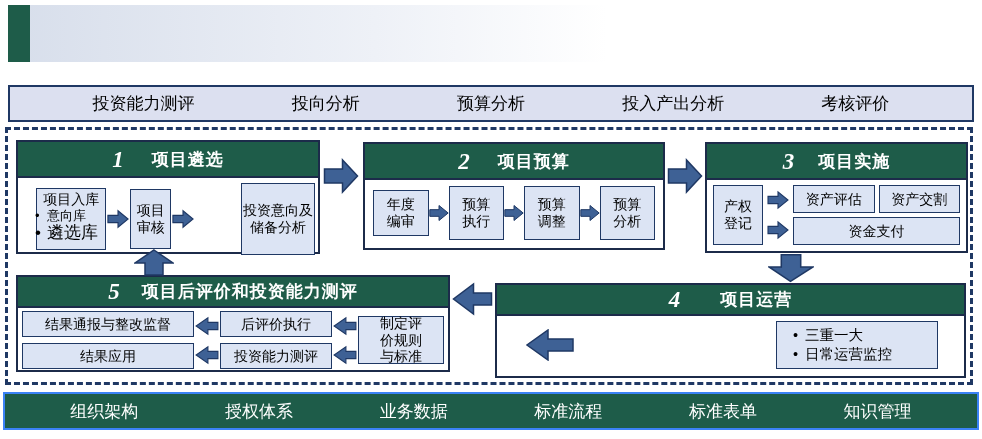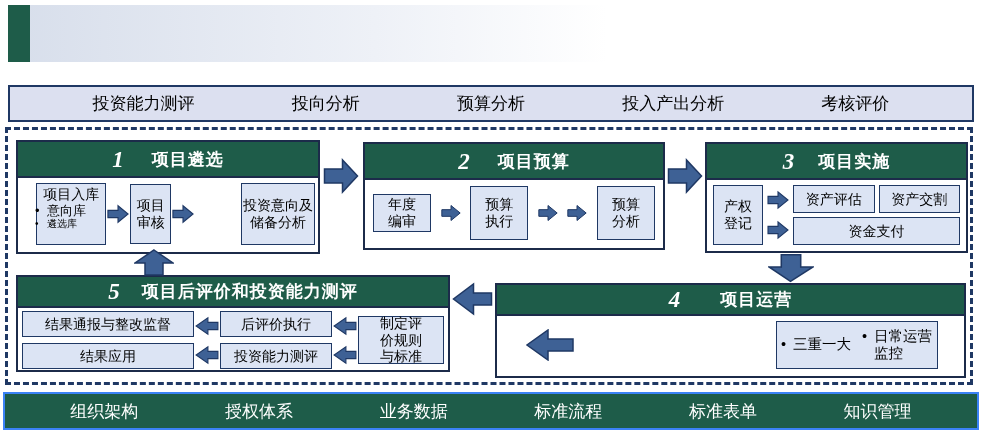--- a/index.html
+++ b/index.html
@@ -79,63 +79,66 @@
 
   <div class="step" style="left:8px;top:10px;width:304px;height:114px;">
     <div class="step-header" style="height:36px;gap:28px;">
       <span class="step-num">1</span>
       <span class="step-title">项目遴选</span>
     </div>
     <div class="body1">
       <div class="sbox" style="width:96px;height:62px;flex-direction:column;justify-content:flex-start;padding:2px 2px;margin-left:15px;">
         <span>项目入库</span>
         <span class="bullet" style="width:100%;font-size:13px;">意向库</span>
-        <span class="bullet" style="width:100%;font-size:10px;">遴选库</span>
+        <span class="bullet" style="width:100%;font-size:17px;">遴选库</span>
       </div>
       <span class="arrow">
         <svg width="22" height="22" viewBox="0 0 24 22">
             <polygon points="1,7 12,7 12,2 23,11 12,20 12,15 1,15" fill="#3e6195" stroke="#1f3864" stroke-width="1.2"></polygon>
           </svg>
       </span>
       <div class="sbox" style="width:56px;height:60px;">
         <span style="width:30px;">项目审核</span>
       </div>
       <span class="arrow">
         <svg width="22" height="22" viewBox="0 0 24 22">
             <polygon points="1,7 12,7 12,2 23,11 12,20 12,15 1,15" fill="#3e6195" stroke="#1f3864" stroke-width="1.2"></polygon>
           </svg>
       </span>
-      <div class="sbox" style="width:100px;height:62px;margin-left:46px;">
+      <div class="sbox" style="width:100px;height:72px;margin-left:46px;">
         <span style="width:72px;">投资意向及储备分析</span>
       </div>
     </div>
   </div>
 
   <div class="step" style="left:355px;top:12px;width:302px;height:108px;">
     <div class="step-header" style="height:36px;gap:28px;">
       <span class="step-num">2</span>
       <span class="step-title">项目预算</span>
     </div>
     <div class="body2">
-      <div class="sbox" style="width:58px;height:38px;">
+      <div class="sbox" style="width:58px;height:46px;">
         <span style="width:30px;">年度编审</span>
       </div>
       <span class="arrow">
         <svg width="20" height="22" viewBox="0 0 24 22">
             <polygon points="1,7 12,7 12,2 23,11 12,20 12,15 1,15" fill="#3e6195" stroke="#1f3864" stroke-width="1.2"></polygon>
           </svg>
       </span>
       <div class="sbox" style="width:58px;height:54px;">
         <span style="width:30px;">预算执行</span>
       </div>
       <span class="arrow">
         <svg width="20" height="22" viewBox="0 0 24 22">
             <polygon points="1,7 12,7 12,2 23,11 12,20 12,15 1,15" fill="#3e6195" stroke="#1f3864" stroke-width="1.2"></polygon>
           </svg>
       </span>
+      <div class="sbox" style="width:58px;height:54px;">
+        <span style="width:30px;">预算调整</span>
+      </div>
       <span class="arrow">
         <svg width="20" height="22" viewBox="0 0 24 22">
             <polygon points="1,7 12,7 12,2 23,11 12,20 12,15 1,15" fill="#3e6195" stroke="#1f3864" stroke-width="1.2"></polygon>
           </svg>
       </span>
       <div class="sbox" style="width:58px;height:54px;">
         <span style="width:30px;">预算分析</span>
       </div>
     </div>
   </div>
@@ -181,21 +184,21 @@
     <div class="step-header" style="height:31px;gap:40px;">
       <span class="step-num">4</span>
       <span class="step-title">项目运营</span>
     </div>
     <div class="body4">
       <span class="arrow">
         <svg width="50" height="32" viewBox="0 0 48 32">
             <polygon points="47,10 22,10 22,1 1,16 22,31 22,22 47,22" fill="#3e6195" stroke="#1f3864" stroke-width="1.5"></polygon>
           </svg>
       </span>
-      <div class="sbox" style="width:162px;height:48px;flex-direction:row;justify-content:center;gap:2px;padding:8px 0;">
+      <div class="sbox" style="width:162px;height:48px;flex-direction:column;justify-content:center;gap:2px;padding:8px 0;">
         <span class="bullet" style="width:120px;font-size:14.5px;">三重一大</span>
         <span class="bullet" style="width:120px;font-size:14.5px;">日常运营监控</span>
       </div>
     </div>
   </div>
 
   <div class="step" style="left:8px;top:145px;width:434px;height:97px;">
     <div class="step-header" style="height:31px;gap:22px;">
       <span class="step-num">5</span>
       <span class="step-title">项目后评价和投资能力测评</span>

